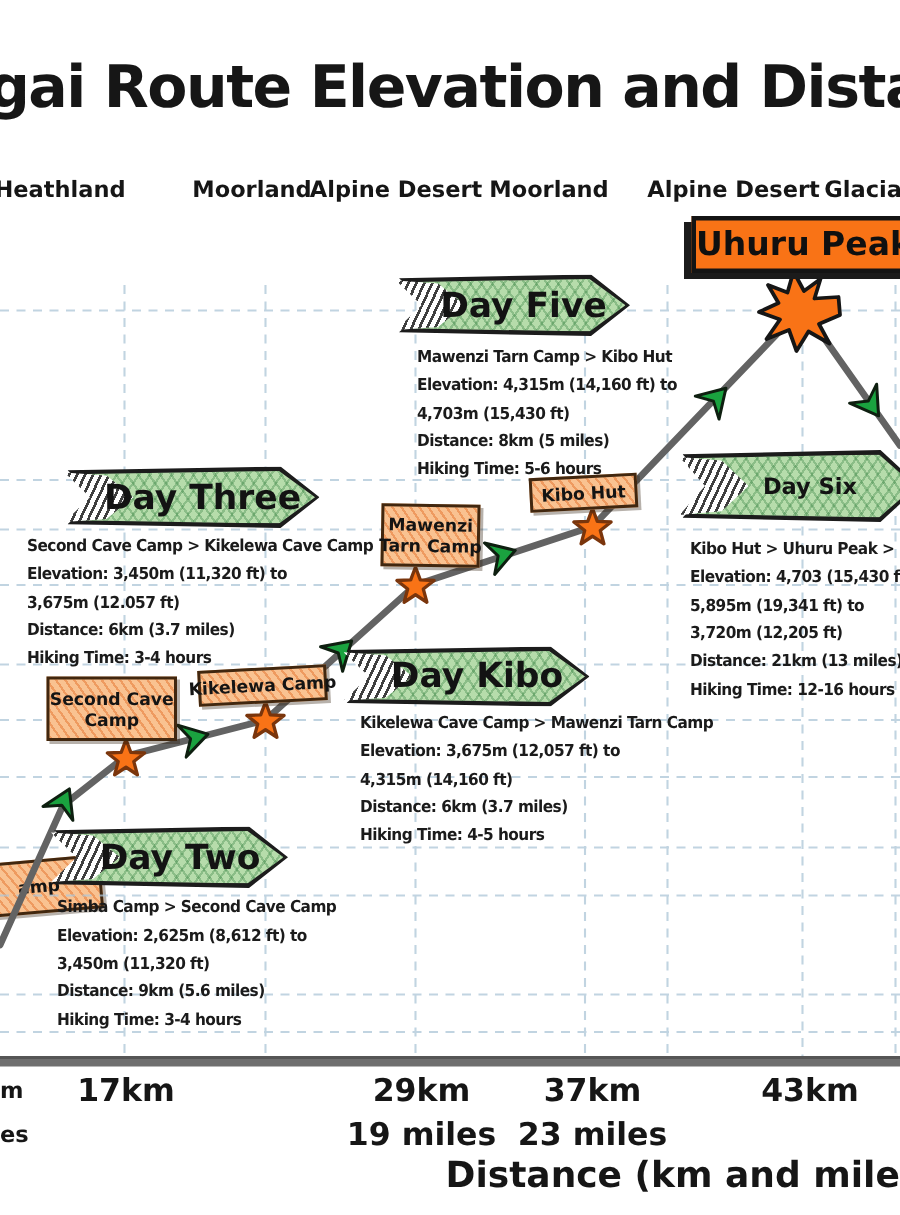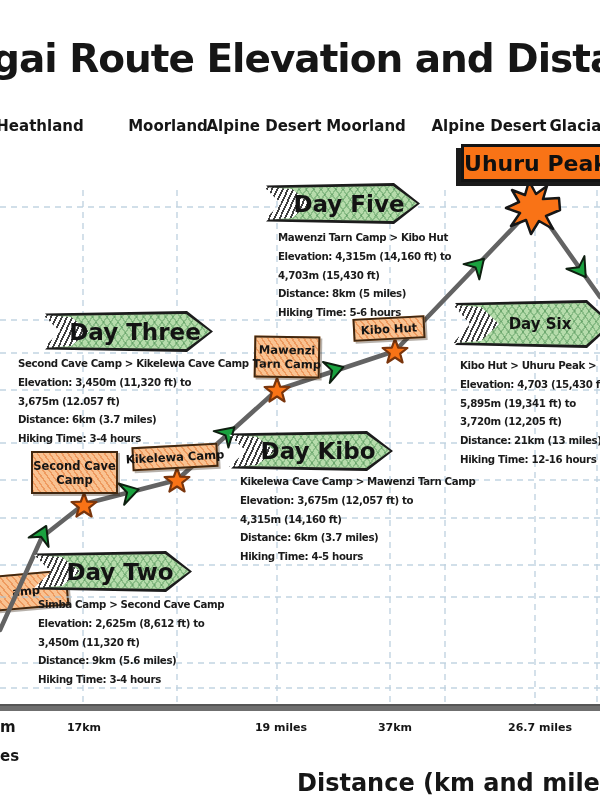--- a/index.html
+++ b/index.html
@@ -66,21 +66,21 @@
   }
   
   .info{
     position:absolute;font-size:11px;font-weight:700;letter-spacing:-0.4px;
     line-height:18.8px;white-space:nowrap;transform:scaleX(.93);transform-origin:left top;
     color:#1b1b1b;
   }
   
   .tick{
     position:absolute;top:713px;width:120px;text-align:center;
-    font-size:11px;font-weight:700;line-height:29px;white-space:nowrap;
+    font-size:21px;font-weight:700;line-height:29px;white-space:nowrap;
   }
   .tick-partial{
     position:absolute;top:713px;left:0;width:20px;text-align:left;
     font-size:15px;font-weight:700;line-height:29px;
   }
   .tick-partial span{display:block;}
   .axis-title{
     position:absolute;top:769px;left:297px;width:240px;text-align:right;
     font-size:24px;font-weight:700;white-space:nowrap;
   }
@@ -250,22 +250,24 @@
 <div class="tick-partial z2">
   <span>m</span>
   <span>es</span>
 </div>
 <div class="tick z2" style="left:24px;">
   <div>17km</div>
 </div>
 <div class="tick z2" style="left:117px;">
 </div>
 <div class="tick z2" style="left:221px;">
+  <div>29km</div>
   <div>19 miles</div>
 </div>
 <div class="tick z2" style="left:335px;">
   <div>37km</div>
+  <div>23 miles</div>
 </div>
 <div class="tick z2" style="left:480px;">
-  <div>26.7 miles</div>
+  <div>43km</div>
 </div>
 
 <div class="axis-title z2">Distance (km and miles)</div>
 
 </body></html>

